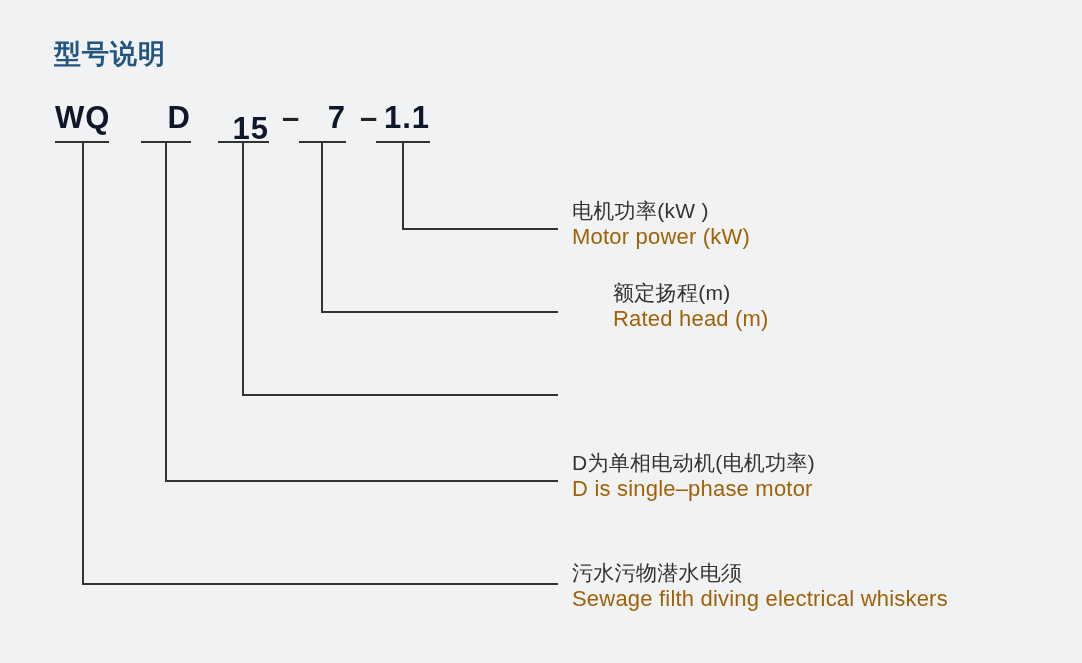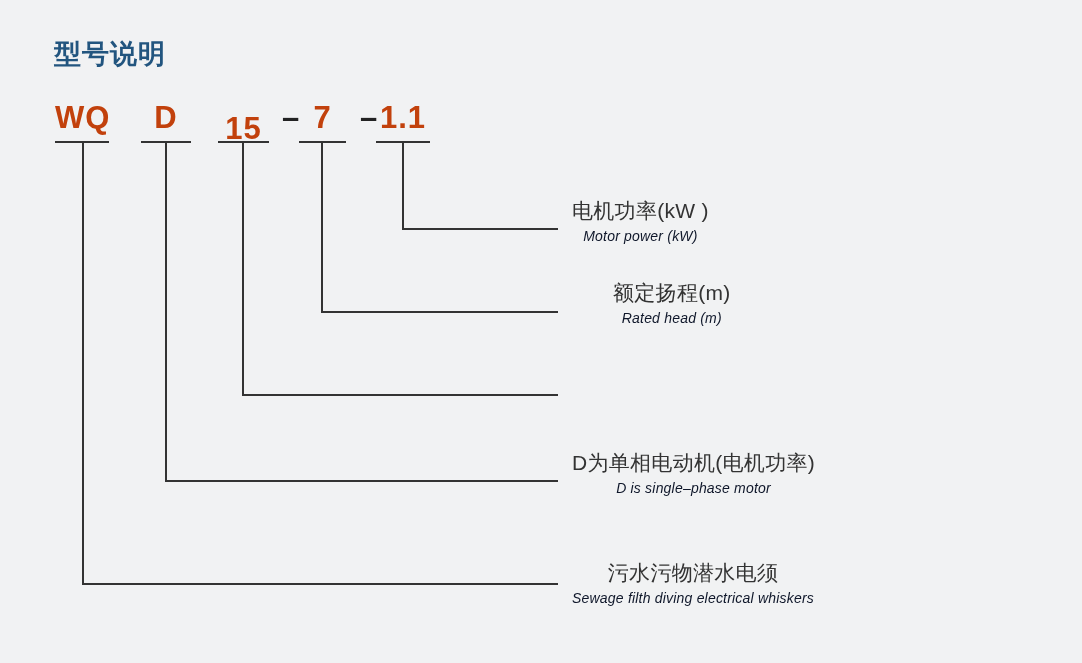--- a/index.html
+++ b/index.html
@@ -37,24 +37,24 @@
     position: absolute;
     left: 0;
     top: 100px;
     height: 42px;
   }
   .code-seg {
     position: absolute;
     top: 0;
     font-size: 31px;
     font-weight: bold;
-    color: #c2410c;
+    color: #0f172a;
     letter-spacing: 1px;
     white-space: nowrap;
-    text-align: center;
+    text-align: right;
   }
   .code-dash {
     position: absolute;
     top: 0;
     font-size: 31px;
     font-weight: bold;
     color: #222222;
     white-space: nowrap;
   }
 
@@ -65,34 +65,32 @@
     top: 0;
     width: 1082px;
     height: 663px;
   }
 
   
   .label {
     position: absolute;
     left: 572px;
     white-space: nowrap;
-    text-align: center;
   }
   .label .cn {
     font-size: 21px;
     line-height: 26px;
     color: #333333;
     letter-spacing: 0.3px;
   }
   .label .en {
-    font-size: 14px;
+    font-size: 22px;
     line-height: 25px;
-    color: #0f172a;
+    color: #a16207;
     letter-spacing: 0.2px;
-    font-style: italic;
   }
   .label sup {
     font-size: 0.62em;
     vertical-align: super;
     line-height: 0;
   }
 </style>
 </head>
 <body>
 

